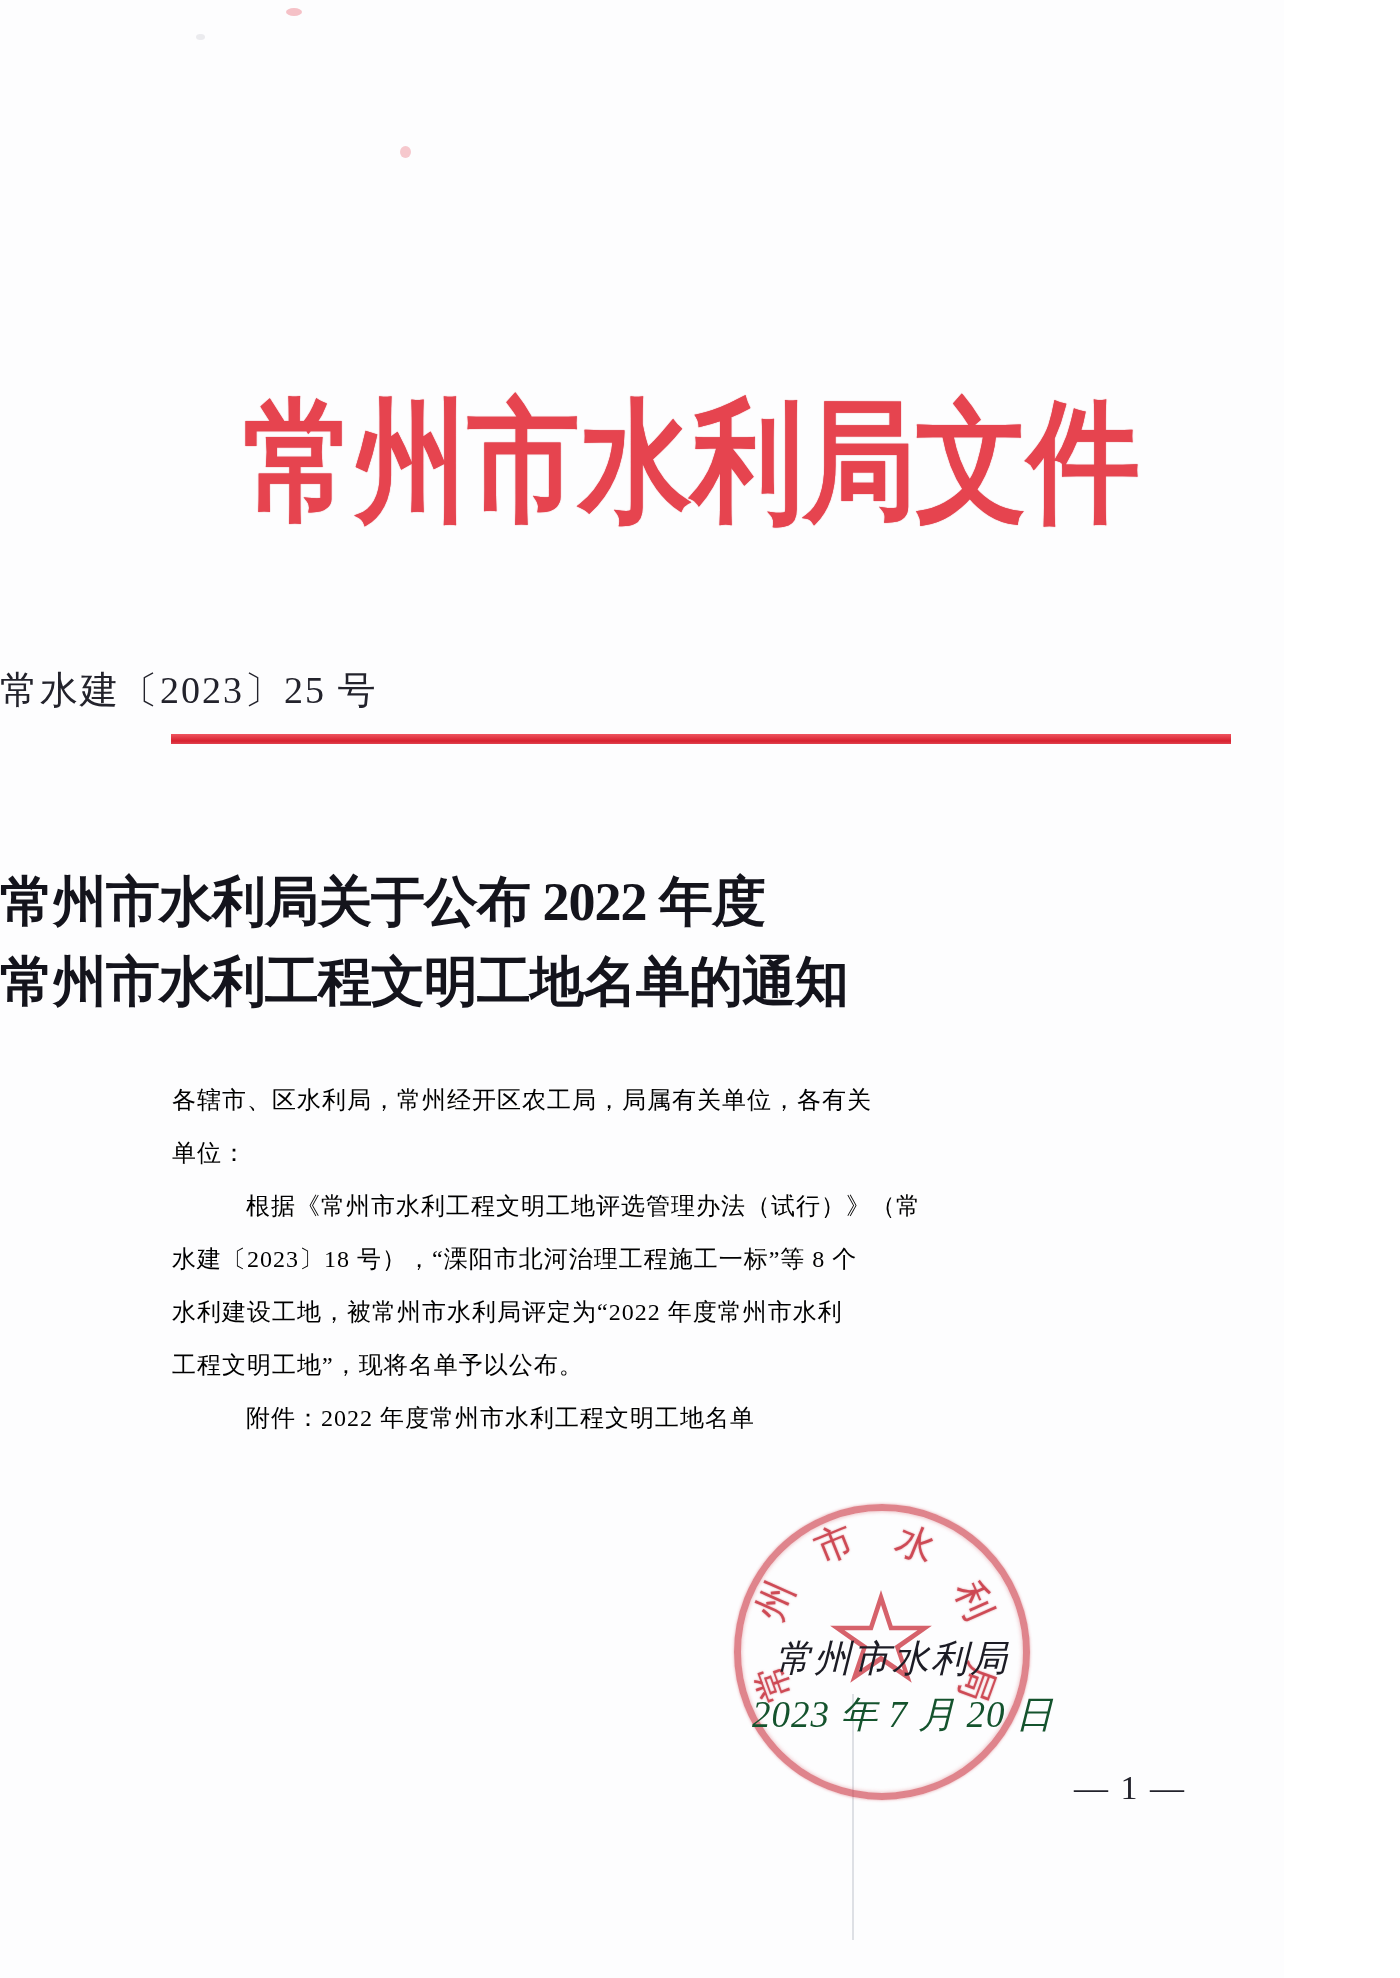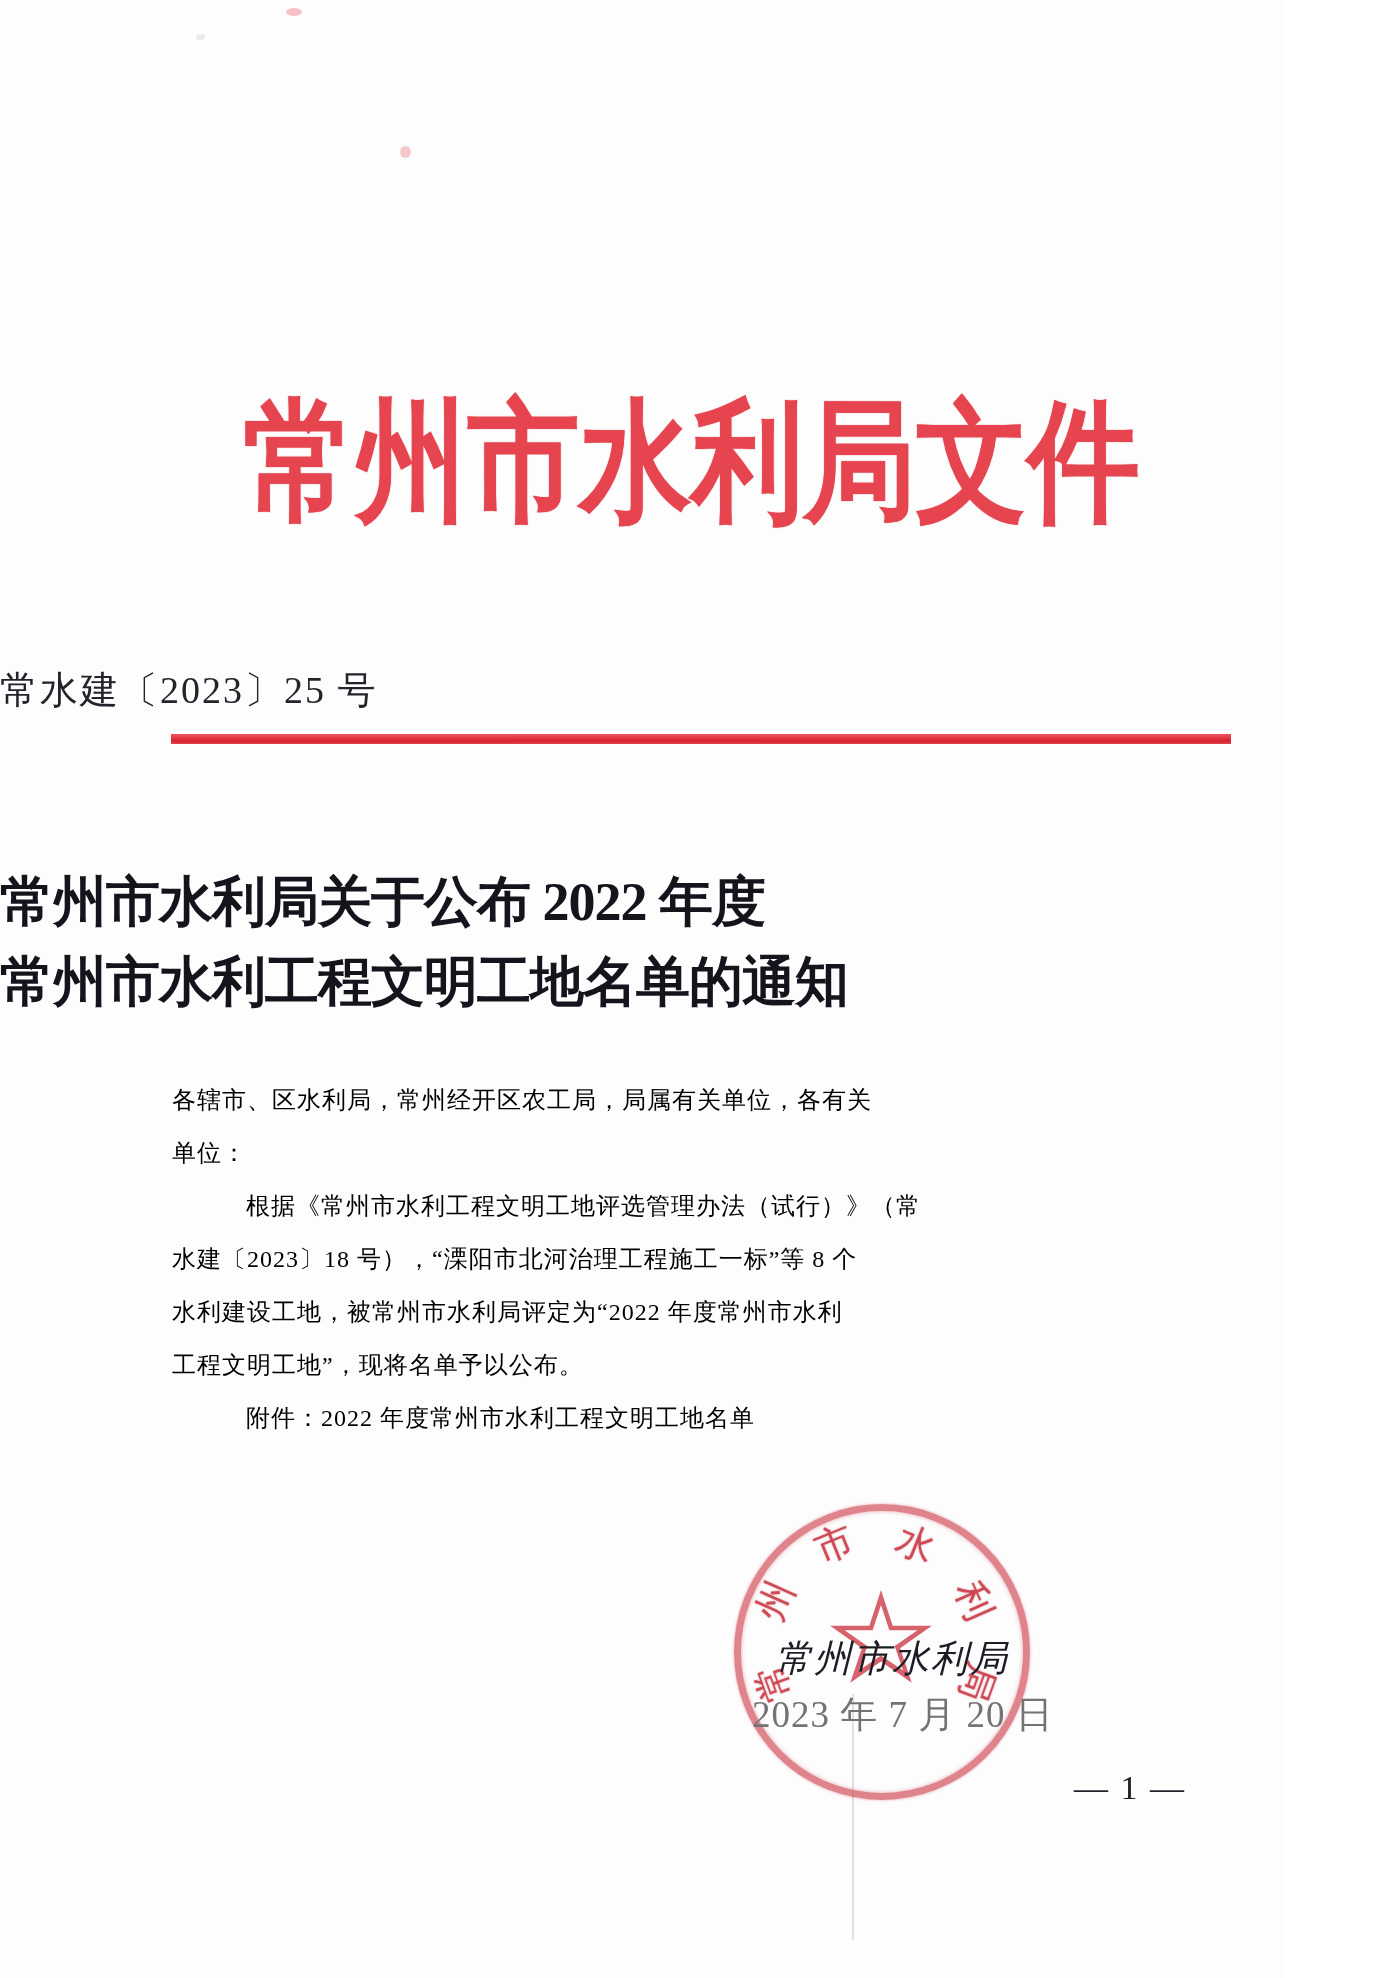--- a/index.html
+++ b/index.html
@@ -86,21 +86,21 @@
   .star-inner{left:15px;top:15px;width:76px;height:72px;background:#fdfdfe;}
   
   .issuer{
     position:absolute;left:775px;top:1638px;
     font-size:37px;line-height:42px;letter-spacing:2px;
     color:#1c1c25;z-index:4;white-space:nowrap;font-style:italic;
   }
   .sign-date{
     position:absolute;left:752px;top:1694px;
     font-size:37px;line-height:42px;letter-spacing:1px;
-    color:#737373;z-index:4;white-space:nowrap;
+    color:#14532d;z-index:4;white-space:nowrap;font-style:italic;
   }
   
   .page-number{
     position:absolute;left:1060px;top:1768px;width:140px;
     text-align:center;
     font-size:34px;line-height:40px;
     color:#22222b;letter-spacing:2px;white-space:nowrap;
   }
   
   .scan-vline{position:absolute;left:852px;top:1694px;width:2px;height:246px;background:rgba(130,140,155,.25);}

